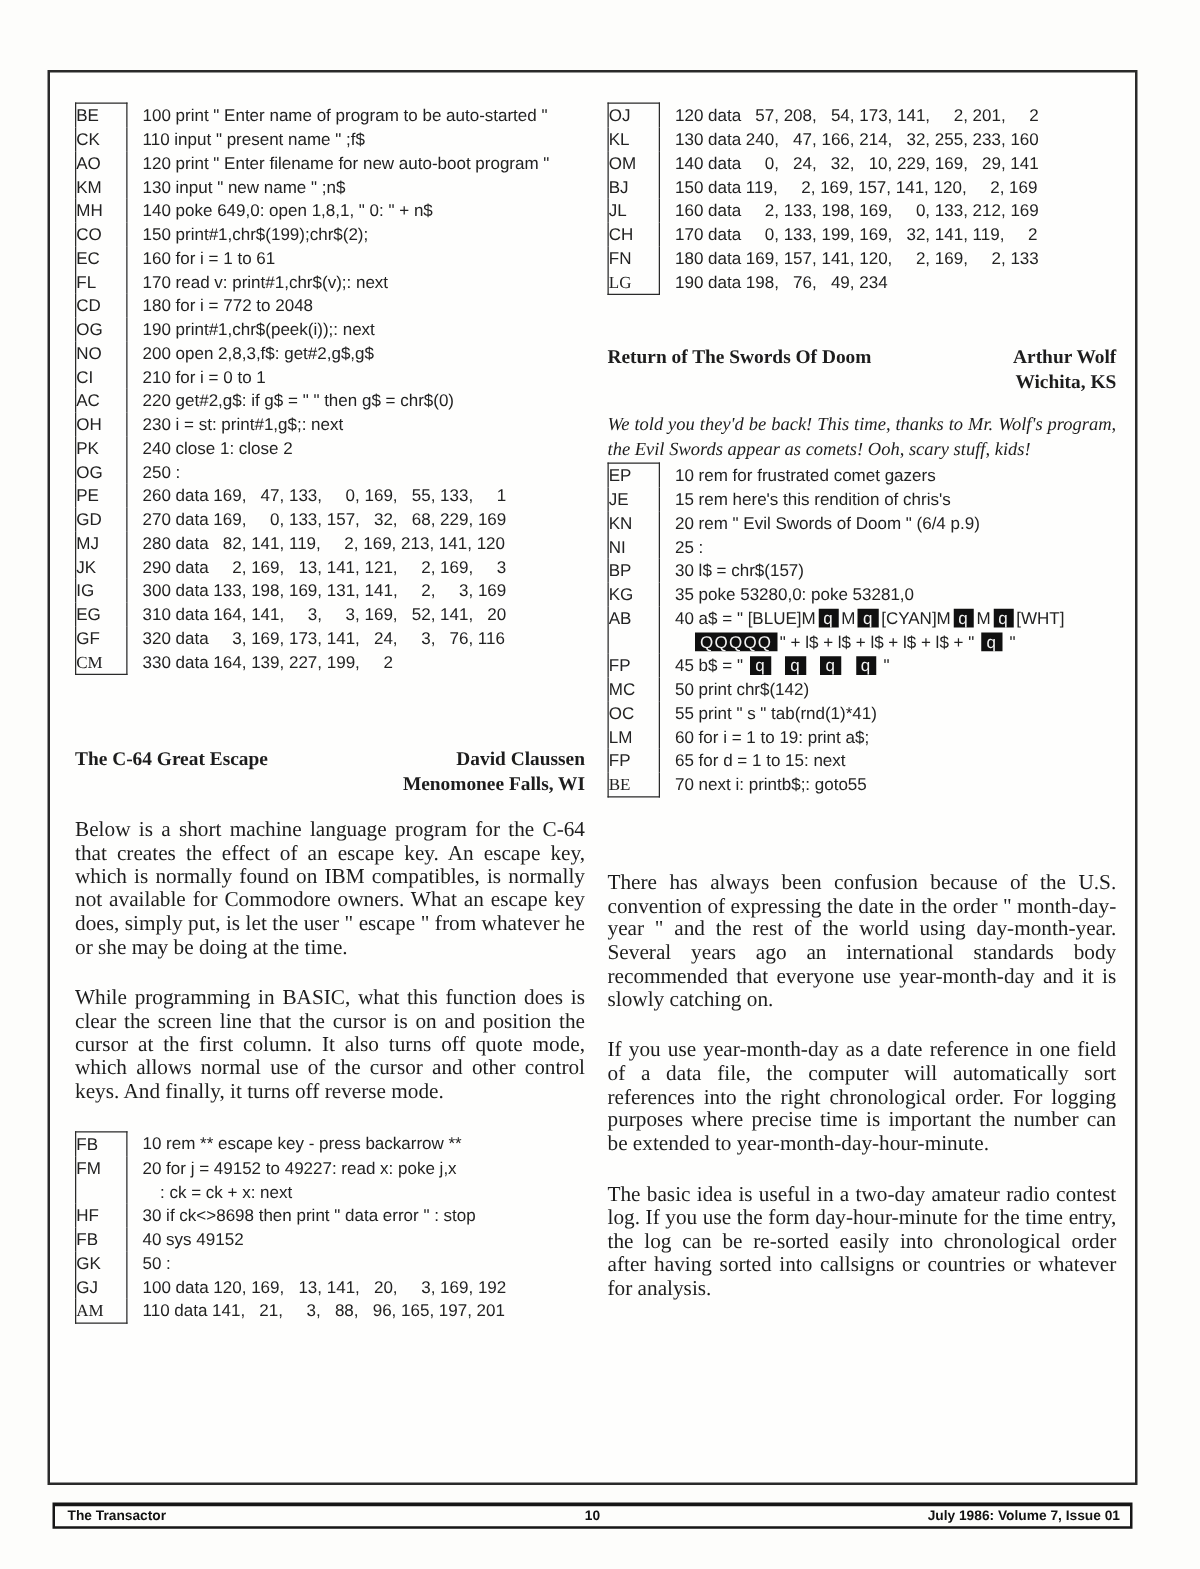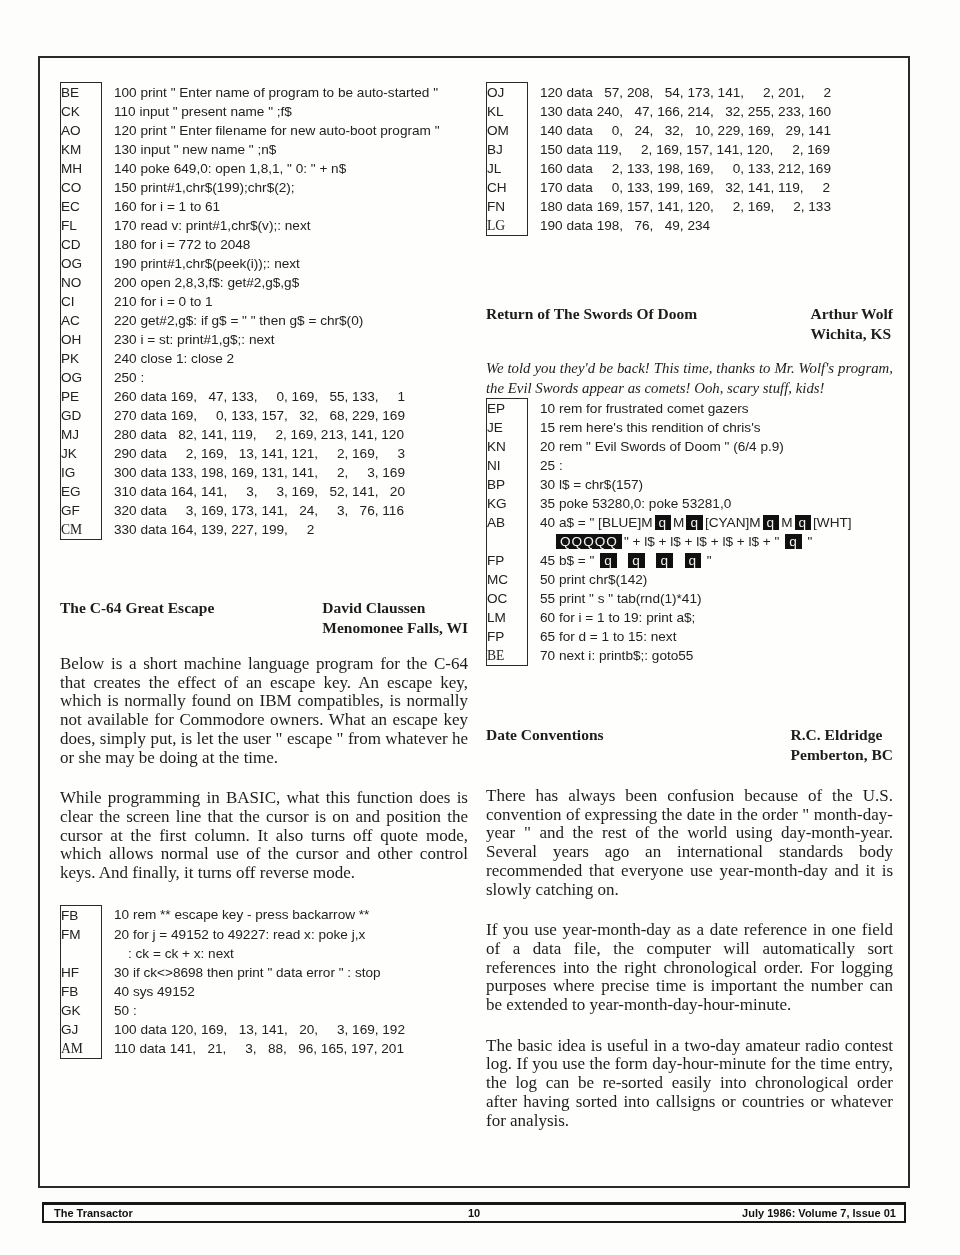--- a/index.html
+++ b/index.html
@@ -37,34 +37,34 @@
     background:#101010;color:#f3f3f3;
     padding:0 4px;margin:0 2px;letter-spacing:1px;
   }
 
   
   .art-head{
     position:relative;height:40px;
     font-weight:bold;font-size:15.5px;line-height:20px;
     font-family:"Liberation Serif", serif;
   }
-  .art-author{position:absolute;top:0;right:0;}
+  .art-author{position:absolute;top:0;right:0;text-align:right;}
 
   
   .paras .body-p{
     margin:0 0 22px 0;text-align:justify;
     font-size:17px;line-height:18.7px;
   }
   .intro{
     font-style:italic;text-align:justify;
     font-size:14.8px;line-height:20px;margin:0;
   }
 
   .m-b58{margin-bottom:58px;}
-  .m-b56{margin-bottom:68px;}
+  .m-b56{margin-bottom:40px;}
   .m-b59{margin-bottom:59px;}
   .m-b17{margin-bottom:17px;}
   .m-b14{margin-bottom:14px;}
   .m-b21{}
   .m-b22{margin-bottom:22px;}
 
   
   .footer{
     position:absolute;left:42px;top:1202px;width:860px;height:16px;
     border:2px solid #161616;border-top-width:3px;
@@ -422,25 +422,20 @@
         </div>
       </div>
       <div class="lrow">
         <div class="lcode">BE</div>
         <div class="ltext">
           <div class="lline"><span>70 next i: printb$;: goto55</span></div>
         </div>
       </div>
     </div>
 
-  <div class="art-head m-b22">
-    <span class="art-title">Date Conventions</span>
-    <span class="art-author"><span>R.C. Eldridge</span><br>
-    <span>Pemberton, BC</span></span>
-  </div>
 
   <div class="paras">
       <p class="body-p">There has always been confusion because of the U.S. convention of expressing the date in the order  " month-day-year "  and the rest of the world using day-month-year. Several years ago an international standards body recommended that everyone use year-month-day and it is slowly catching on.</p>
       <p class="body-p">If you use year-month-day as a date reference in one field of a data file, the computer will automatically sort references into the right chronological order. For logging purposes where precise time is important the number can be extended to year-month-day-hour-minute.</p>
       <p class="body-p">The basic idea is useful in a two-day amateur radio contest log. If you use the form day-hour-minute for the time entry, the log can be re-sorted easily into chronological order after having sorted into callsigns or countries or whatever for analysis.</p>
     </div>
 </div>
 
 <div class="footer">
   <span class="footer-left">The Transactor</span>

